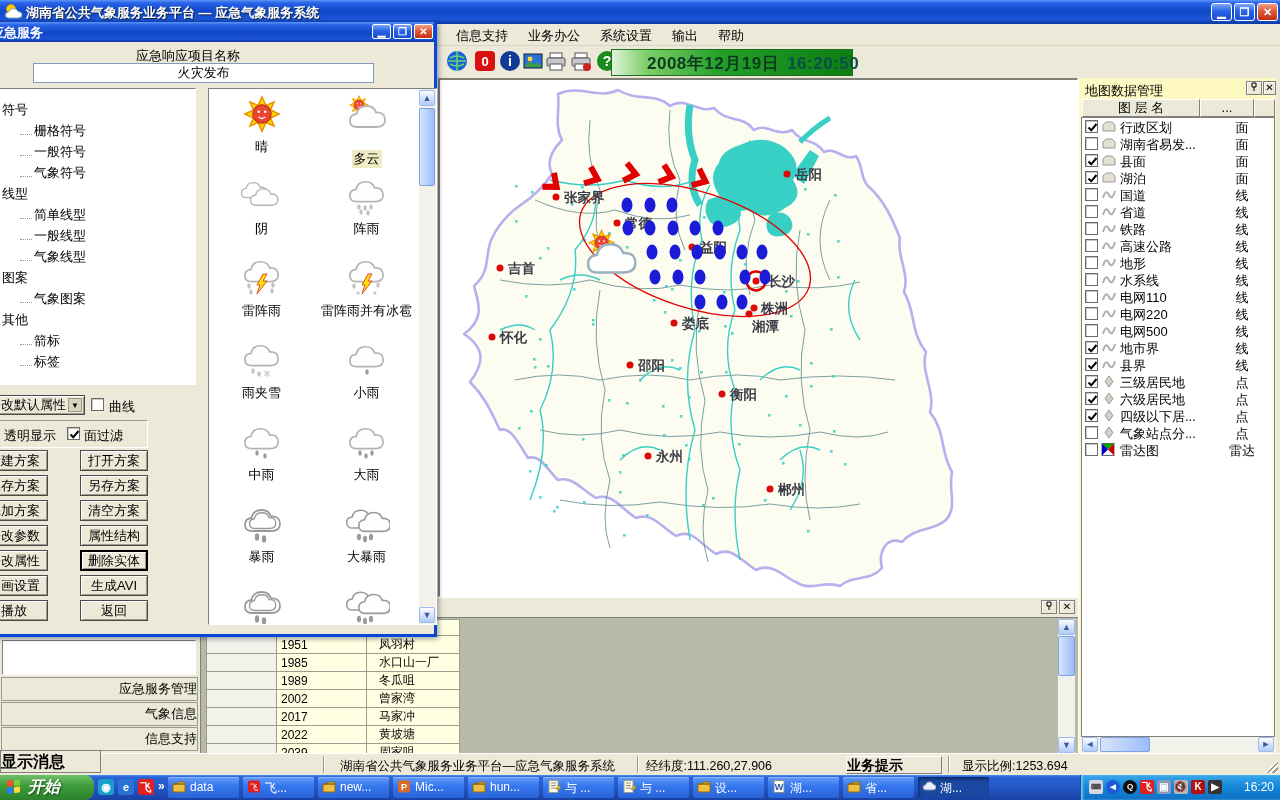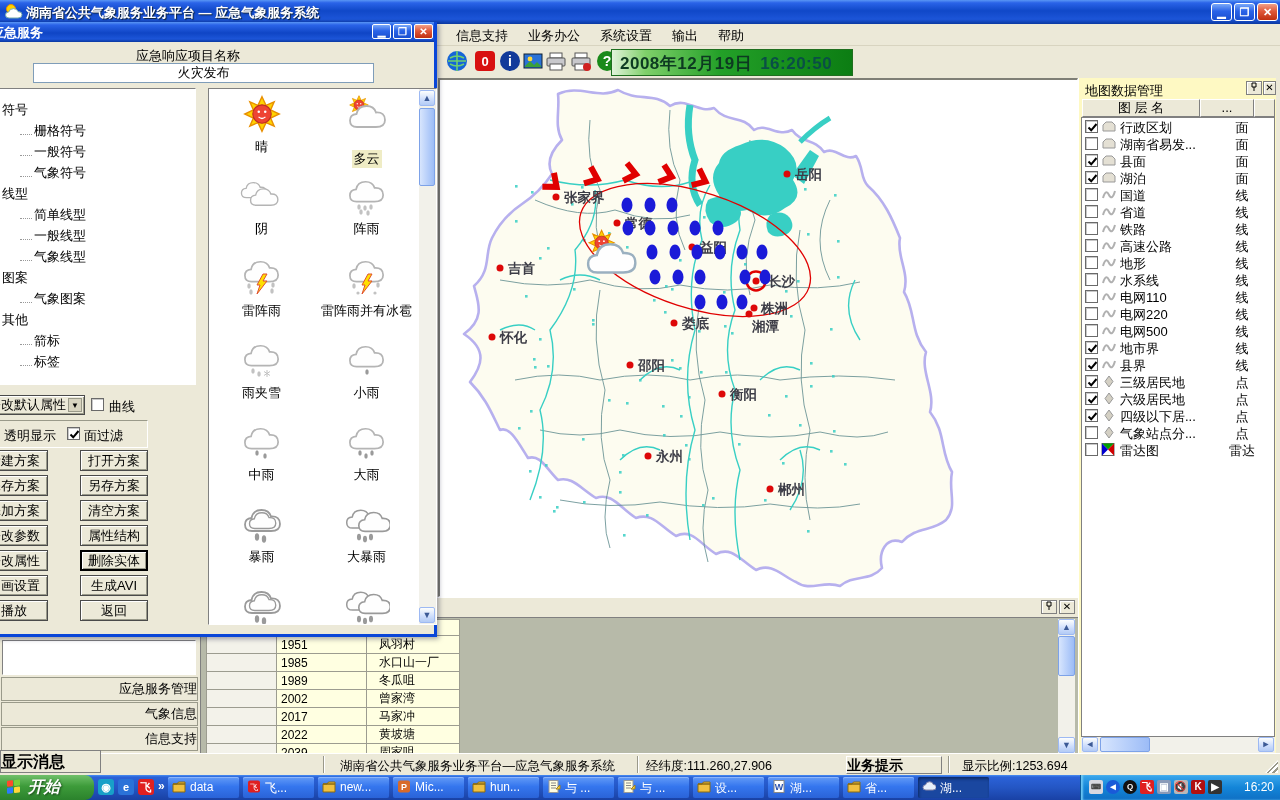--- a/index.html
+++ b/index.html
@@ -20,21 +20,21 @@
   #menubar { left:0; top:24px; width:1280px; height:22px; background:#ece9d8;
     border-bottom:1px solid #d8d4c0; }
   .menu-item { display:inline-block; padding:3px 10px; font-size:13px; }
 
   #toolbar { left:0; top:46px; width:1280px; height:32px; background:#ece9d8; }
   .tbicon { position:absolute; top:4px; width:23px; height:23px; }
   #datebanner { position:absolute; left:611px; top:49px; width:242px; height:27px;
     border:1px solid #1f6f1f; padding:2px 8px 0 8px; white-space:nowrap;
     background:linear-gradient(90deg,#e2f3da 0%,#7fd06a 14%,#23a028 45%,#0c7d13 100%);
     font-size:17px; font-weight:bold; letter-spacing:0.5px; }
-  #datebanner .d { color:#0d3a21; } #datebanner .t { color:#0a4f46; margin-left:8px; }
+  #datebanner .d { color:#0d3a21;margin-left:27px; } #datebanner .t { color:#0a4f46; margin-left:8px; }
 
   
   #map-frame { left:438px; top:78px; width:640px; height:519px; background:#fff;
     border-top:2px solid #7f7f76; border-left:2px solid #7f7f76;
     border-right:1px solid #fff; border-bottom:1px solid #fff; }
 
   
   #bottom-strip { left:200px; top:597px; width:878px; height:20px; background:#ece9d8;
     border-top:1px solid #fff; }
   .minibtn { position:absolute; width:16px; height:14px; background:#ece9d8;

